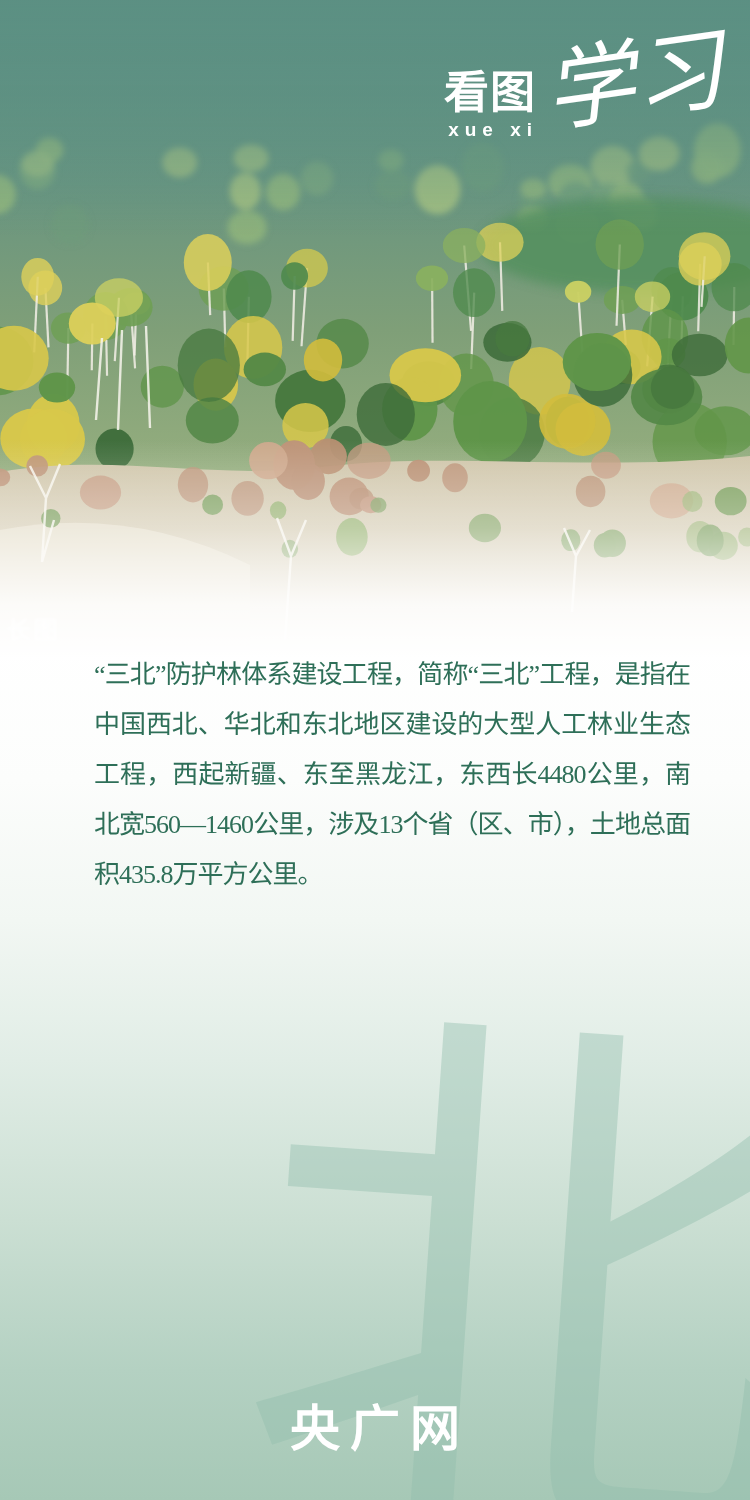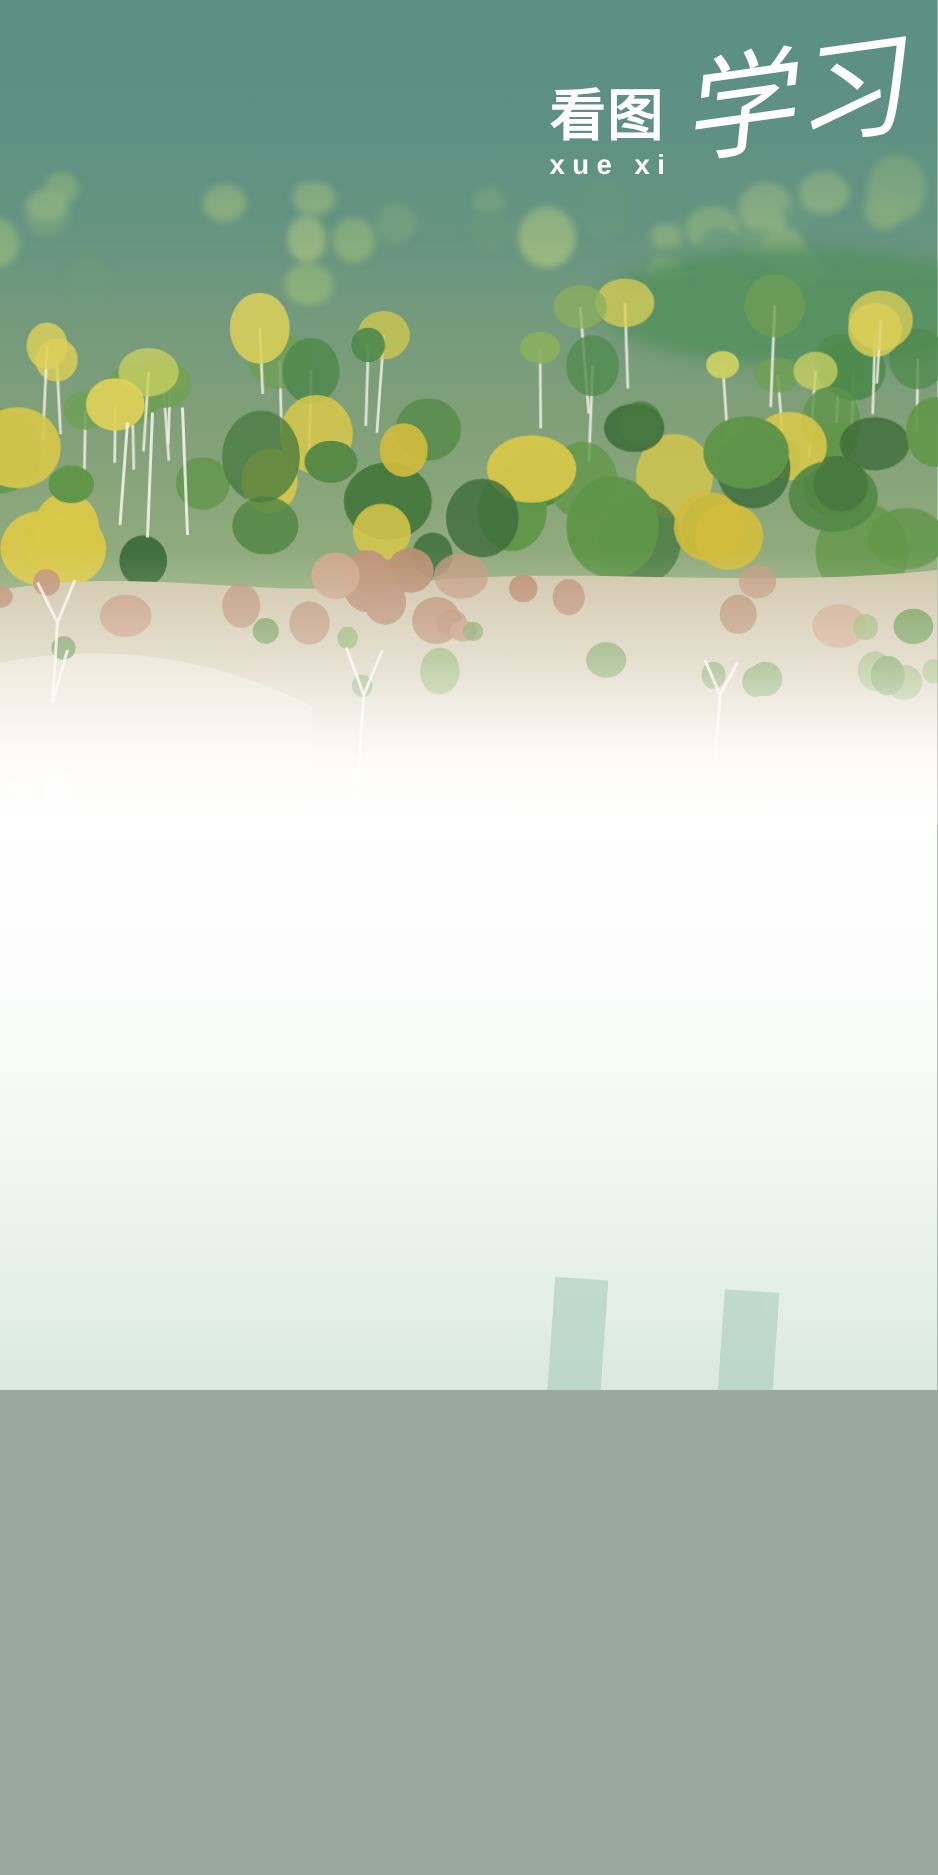--- a/index.html
+++ b/index.html
@@ -1,35 +1,35 @@
 <!DOCTYPE html>
 <html lang="zh-CN"><head>
 <meta charset="utf-8">
 <style>
   html,body{margin:0;padding:0;background:#9aa8a0;}
   .poster{
-    position:relative;width:750px;height:1112px;margin:0 auto;overflow:hidden;
+    position:relative;width:750px;height:1500px;margin:0 auto;overflow:hidden;
     font-family:"Liberation Sans","DejaVu Sans",sans-serif;
     background:linear-gradient(180deg,
       #ffffff 0px,#ffffff 640px,#fcfdfc 780px,#f2f7f3 920px,
       #e1ede6 1060px,#cbdfd3 1220px,#b4d1c2 1370px,#a6c8b6 1500px);
   }
   
   .photo{position:absolute;left:0;top:0;width:750px;height:660px;z-index:1;}
   .photo svg{display:block;width:100%;height:100%;}
   .photo-mark{
     position:absolute;left:6px;top:610px;z-index:2;
     font-size:25px;font-weight:bold;color:rgba(255,255,255,.8);
     filter:blur(1.6px);letter-spacing:2px;
   }
   
   .brand{position:absolute;top:38px;right:26px;z-index:3;display:flex;align-items:flex-start;color:#fff;}
   .brand-left{display:flex;flex-direction:column;align-items:center;margin-top:32px;}
   .brand-kantu{font-size:45px;font-weight:700;letter-spacing:1px;line-height:1.02;}
-  .brand-pinyin{font-size:22px;font-weight:700;letter-spacing:6px;padding-left:6px;margin-top:3px;}
+  .brand-pinyin{font-size:19px;font-weight:700;letter-spacing:6px;padding-left:6px;margin-top:3px;}
   .brand-xuexi{
     font-size:90px;line-height:.95;margin-left:6px;
     font-family:"DejaVu Serif","Liberation Serif",serif;font-style:italic;
     transform:rotate(-8deg);
   }
   
   .calli{
     position:absolute;top:1015px;right:-55px;z-index:0;
     font-size:560px;line-height:1;font-family:"DejaVu Serif","Liberation Serif",serif;
     color:#92bead;opacity:.42;transform:rotate(4deg);user-select:none;
@@ -278,17 +278,18 @@
         <div class="brand-kantu">看图</div>
         <div class="brand-pinyin">xue xi</div>
       </div>
       <div class="brand-xuexi">学习</div>
     </div>
   </div>
 
   <div class="calli">北</div>
 
   <div class="article">
+    <p>“三北”防护林体系建设工程，简称“三北”工程，是指在中国西北、华北和东北地区建设的大型人工林业生态工程，西起新疆、东至黑龙江，东西长4480公里，南北宽560—1460公里，涉及13个省（区、市），土地总面积435.8万平方公里。</p>
   </div>
 
   <div class="cnr">央广网</div>
 
 </div>
 
 </body></html>

